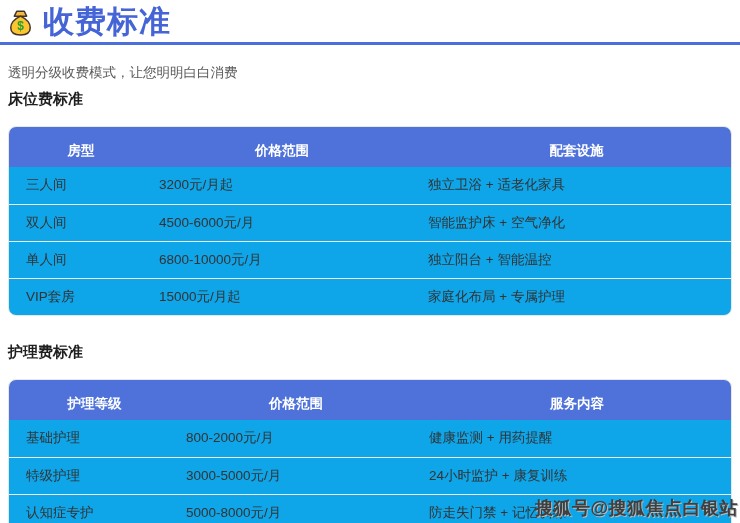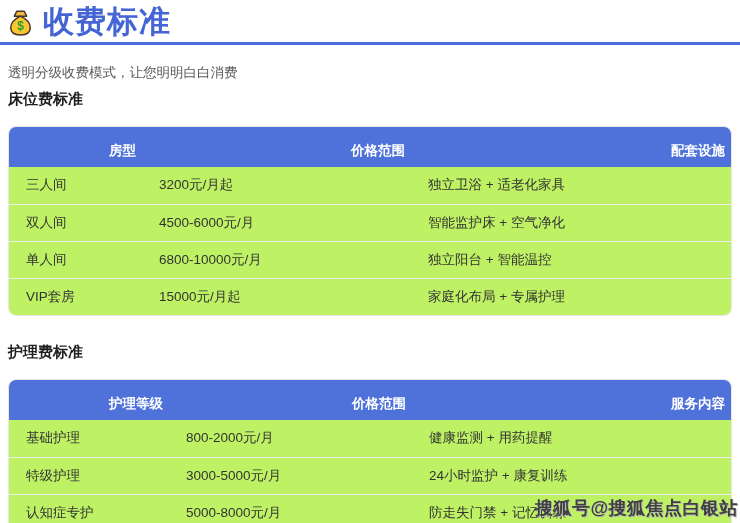--- a/index.html
+++ b/index.html
@@ -34,26 +34,26 @@
   .table-wrap {
     margin: 18px 8px 0 8px;
     border: 1px solid #e7e7e7; border-radius: 8px;
     overflow: hidden; background: #fff;
   }
   table {
     width: 100%; border-collapse: collapse; table-layout: fixed;
   }
   thead th {
     background: #4e72da; color: #ffffff;
-    font-size: 13.5px; font-weight: 700; text-align: right;
+    font-size: 13.5px; font-weight: 700; text-align: center;
     height: 40px; padding: 8px 6px 0 17px; vertical-align: middle;
   }
   tbody td {
     height: 37px; font-size: 13.5px; color: #333333;
-    padding: 0 6px 0 17px; vertical-align: middle; background: #bef264;
+    padding: 0 6px 0 17px; vertical-align: middle; background: #0ea5e9;
   }
   tbody tr + tr td { border-top: 1px solid #ececec; }
   .watermark {
     position: absolute; right: 2px; bottom: 3px;
     font-size: 18px; font-weight: 700; color: #3f3f3f;
     letter-spacing: 0.5px;
     text-shadow: 1px 1px 0 #b9b9b9;
     white-space: nowrap;
   }
 </style>

